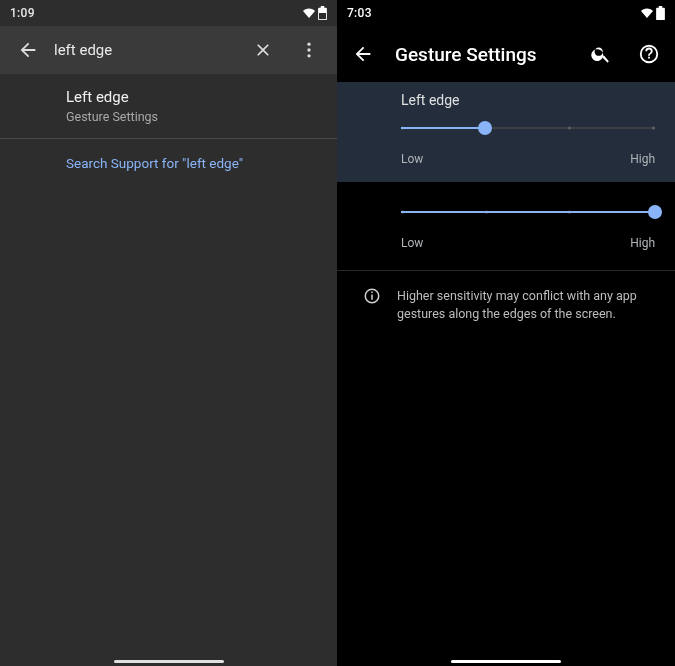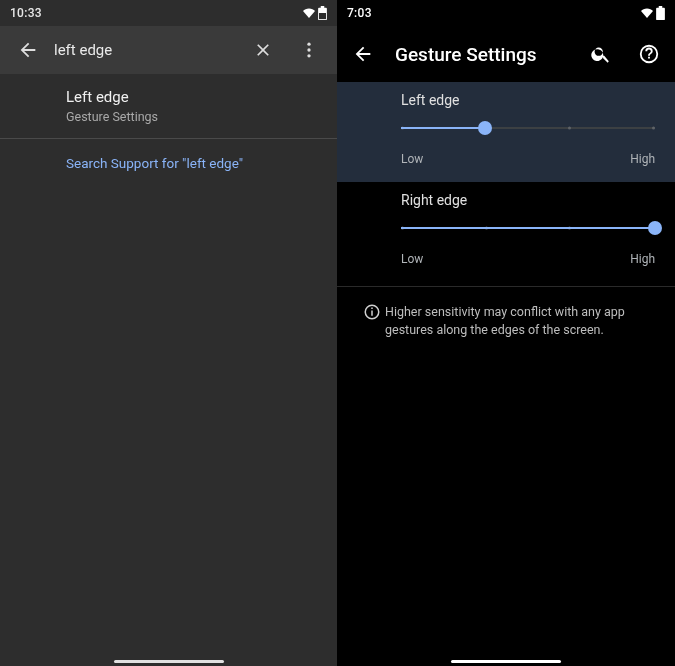--- a/index.html
+++ b/index.html
@@ -37,39 +37,39 @@
   .slider-row.hl { background:#232d3c; }
   .slider-row .label { color:#e0e0e0; font-size:14px; }
   .slider { position:relative; height:28px; margin-top:6px; }
   .track-bg { position:absolute; left:0; right:0; top:50%; height:2px; background:#3c4043; transform:translateY(-50%); }
   .track-fg { position:absolute; left:0; top:50%; height:2px; background:#8ab4f8; transform:translateY(-50%); }
   .thumb { position:absolute; top:50%; width:14px; height:14px; border-radius:50%; background:#8ab4f8; transform:translate(-50%,-50%); }
   .ticks { position:absolute; left:0; right:0; top:50%; transform:translateY(-50%); display:flex; justify-content:space-between; }
   .ticks span { width:3px; height:3px; border-radius:50%; background:#5f6368; display:block; }
   .ends { display:flex; justify-content:space-between; color:#b0b4b8; font-size:12px; margin-top:10px; }
 
-  .info-row { display:flex; gap:4px; padding:16px 20px 12px 20px; border-top:1px solid #2a2a2a; margin-top:4px; }
+  .info-row { display:flex; gap:16px; padding:16px 20px 12px 20px; border-top:1px solid #2a2a2a; margin-top:4px; }
   .info-row .ic { width:24px; color:#d0d0d0; flex-shrink:0; display:flex; justify-content:flex-end; }
   .info-row .txt { color:#bdbdbd; font-size:12.5px; line-height:1.45; }
 
   
   .nav { position:absolute; bottom:3px; left:50%; transform:translateX(-50%); width:110px; height:3.5px; border-radius:3px; }
   .nav-left { background:#e0e0e0; }
   .nav-right { background:#ffffff; }
 
   svg { display:block; }
 </style>
 </head>
 <body>
 
 <div class="wrap">
 
   <div class="phone phone-left">
     <div class="status status-left">
-      <span>10:33</span>
+      <span>1:09</span>
       <span class="icons">
         <svg width="14" height="12" viewBox="0 0 24 24">
             <path fill="currentColor" d="M12 3C7 3 2.7 5 0 8.2L12 22 24 8.2C21.3 5 17 3 12 3z"></path>
           </svg>
         <svg width="9" height="14" viewBox="0 0 10 16">
             <path fill="currentColor" d="M3 0h4v2h2a1 1 0 011 1v12a1 1 0 01-1 1H1a1 1 0 01-1-1V3a1 1 0 011-1h2V0z"></path>
             <rect x="1" y="8" width="8" height="7" fill="#2d2d2d"></rect>
           </svg>
       </span>
     </div>
@@ -152,21 +152,20 @@
         <div class="track-fg" style="width: 33%;"></div>
         <div class="thumb" style="left: 33%;"></div>
       </div>
       <div class="ends">
         <span>Low</span>
         <span>High</span>
       </div>
     </div>
 
     <div class="slider-row">
-      <div class="label">Right edge</div>
       <div class="slider">
         <div class="track-bg"></div>
         <div class="ticks">
             <span></span>
             <span></span>
             <span></span>
             <span></span>
           </div>
         <div class="track-fg" style="width: 100%;"></div>
         <div class="thumb" style="left: 100%;"></div>

